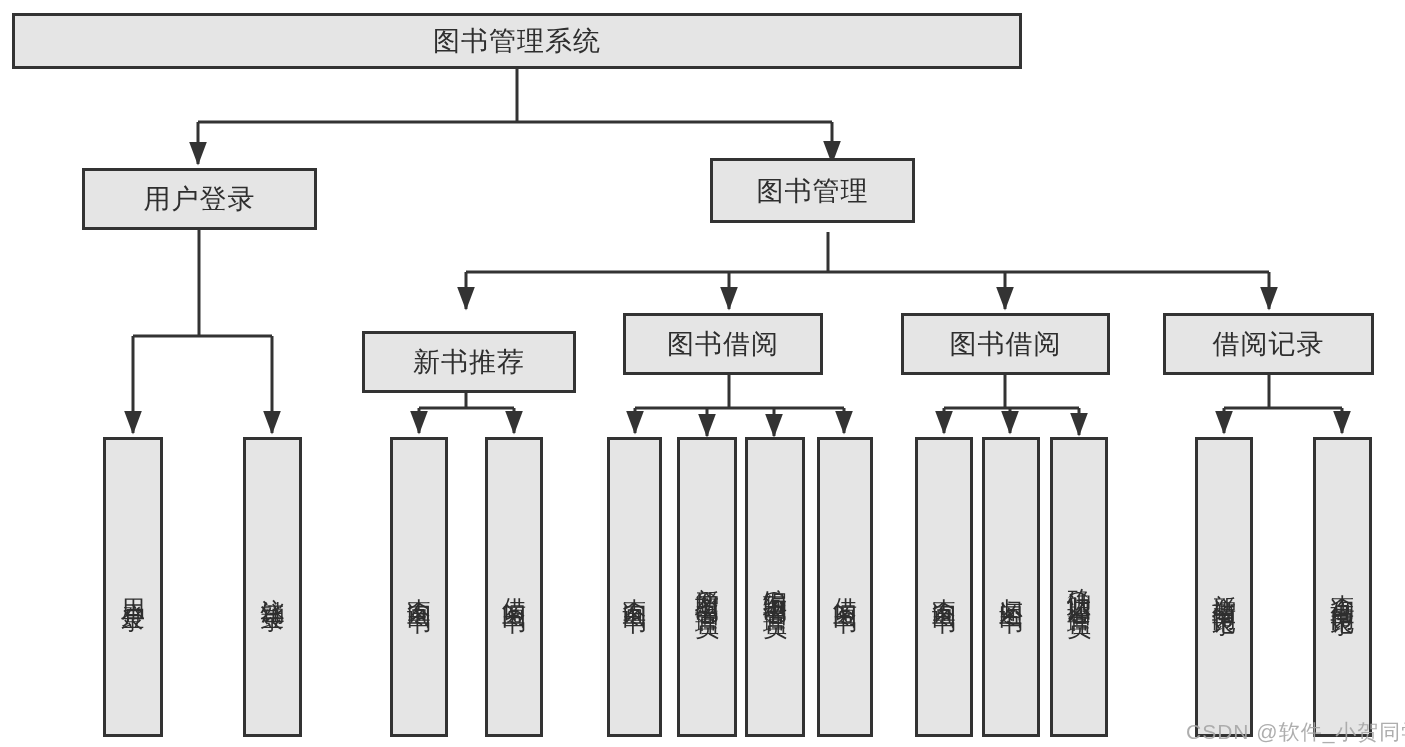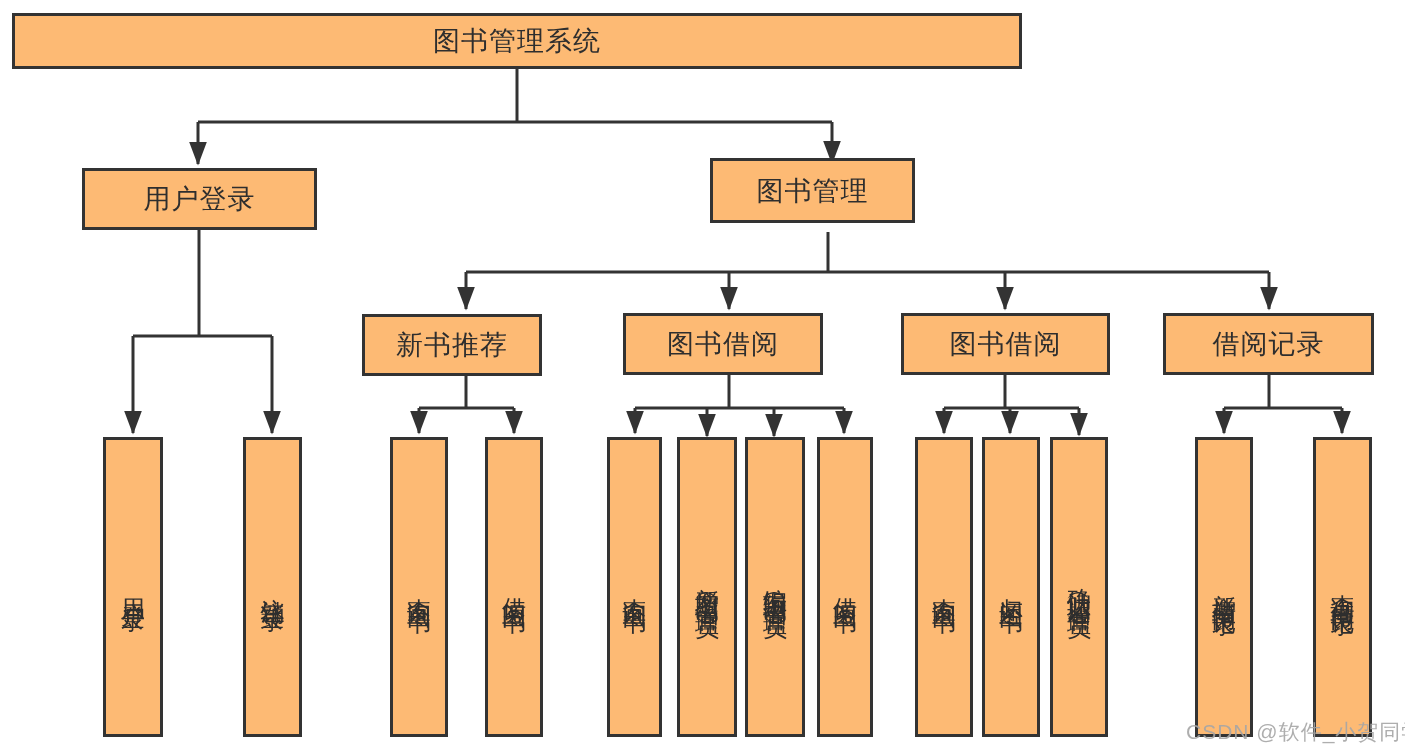--- a/index.html
+++ b/index.html
@@ -9,21 +9,21 @@
     background:#ffffff;
     font-family:"Liberation Sans","DejaVu Sans",sans-serif;
     overflow:hidden;
   }
   .edges{position:absolute;left:0;top:0;width:1405px;height:747px;z-index:1;}
   .edges line{stroke:#333333;stroke-width:3;}
   .edges .arrowfill{fill:#333333;}
   .node{
     position:absolute;
     box-sizing:border-box;
-    background:#fdba74;
+    background:#e5e5e5;
     border:3px solid #333333;
     display:flex;align-items:center;justify-content:center;
     color:#2e2e2e;
     z-index:2;
     white-space:nowrap;
   }
   .node.h{font-size:27px;letter-spacing:1px;}
   .node.v{
     writing-mode:vertical-rl;
     text-orientation:mixed;
@@ -113,21 +113,21 @@
     <span>图书管理系统</span>
   </div>
 
   <div class="node h" style="left:82px;top:168px;width:235px;height:62px">
     <span>用户登录</span>
   </div>
   <div class="node h" style="left:710px;top:158px;width:205px;height:65px">
     <span>图书管理</span>
   </div>
 
-  <div class="node h" style="left:362px;top:314px;width:180px;height:62px">
+  <div class="node h" style="left:362px;top:331px;width:214px;height:62px">
     <span>新书推荐</span>
   </div>
   <div class="node h" style="left:623px;top:313px;width:200px;height:62px">
     <span>图书借阅</span>
   </div>
   <div class="node h" style="left:901px;top:313px;width:209px;height:62px">
     <span>图书借阅</span>
   </div>
   <div class="node h" style="left:1163px;top:313px;width:211px;height:62px">
     <span>借阅记录</span>

